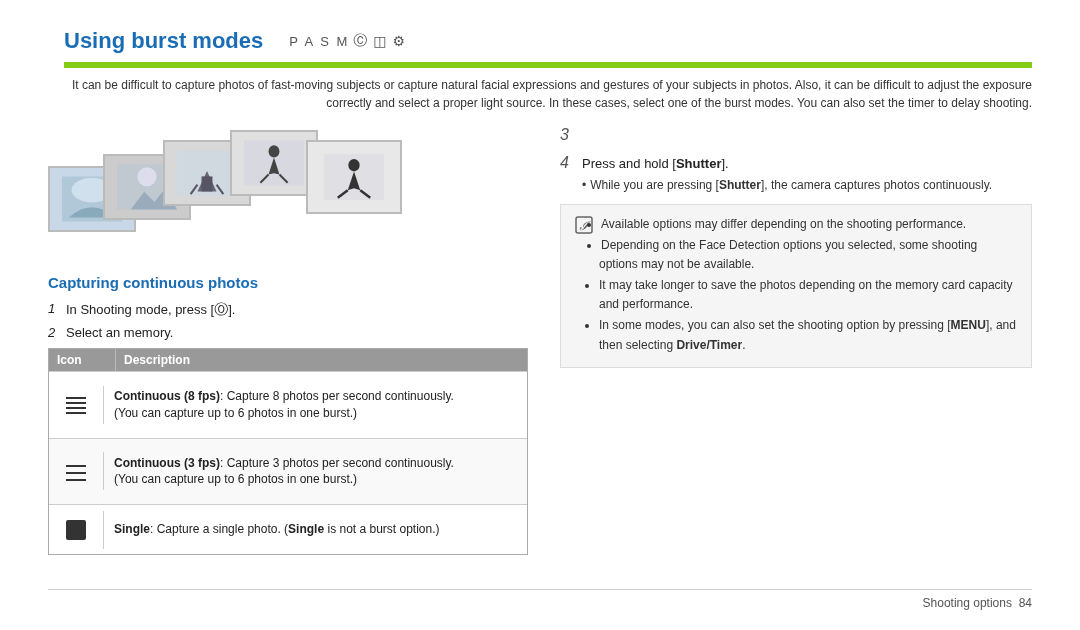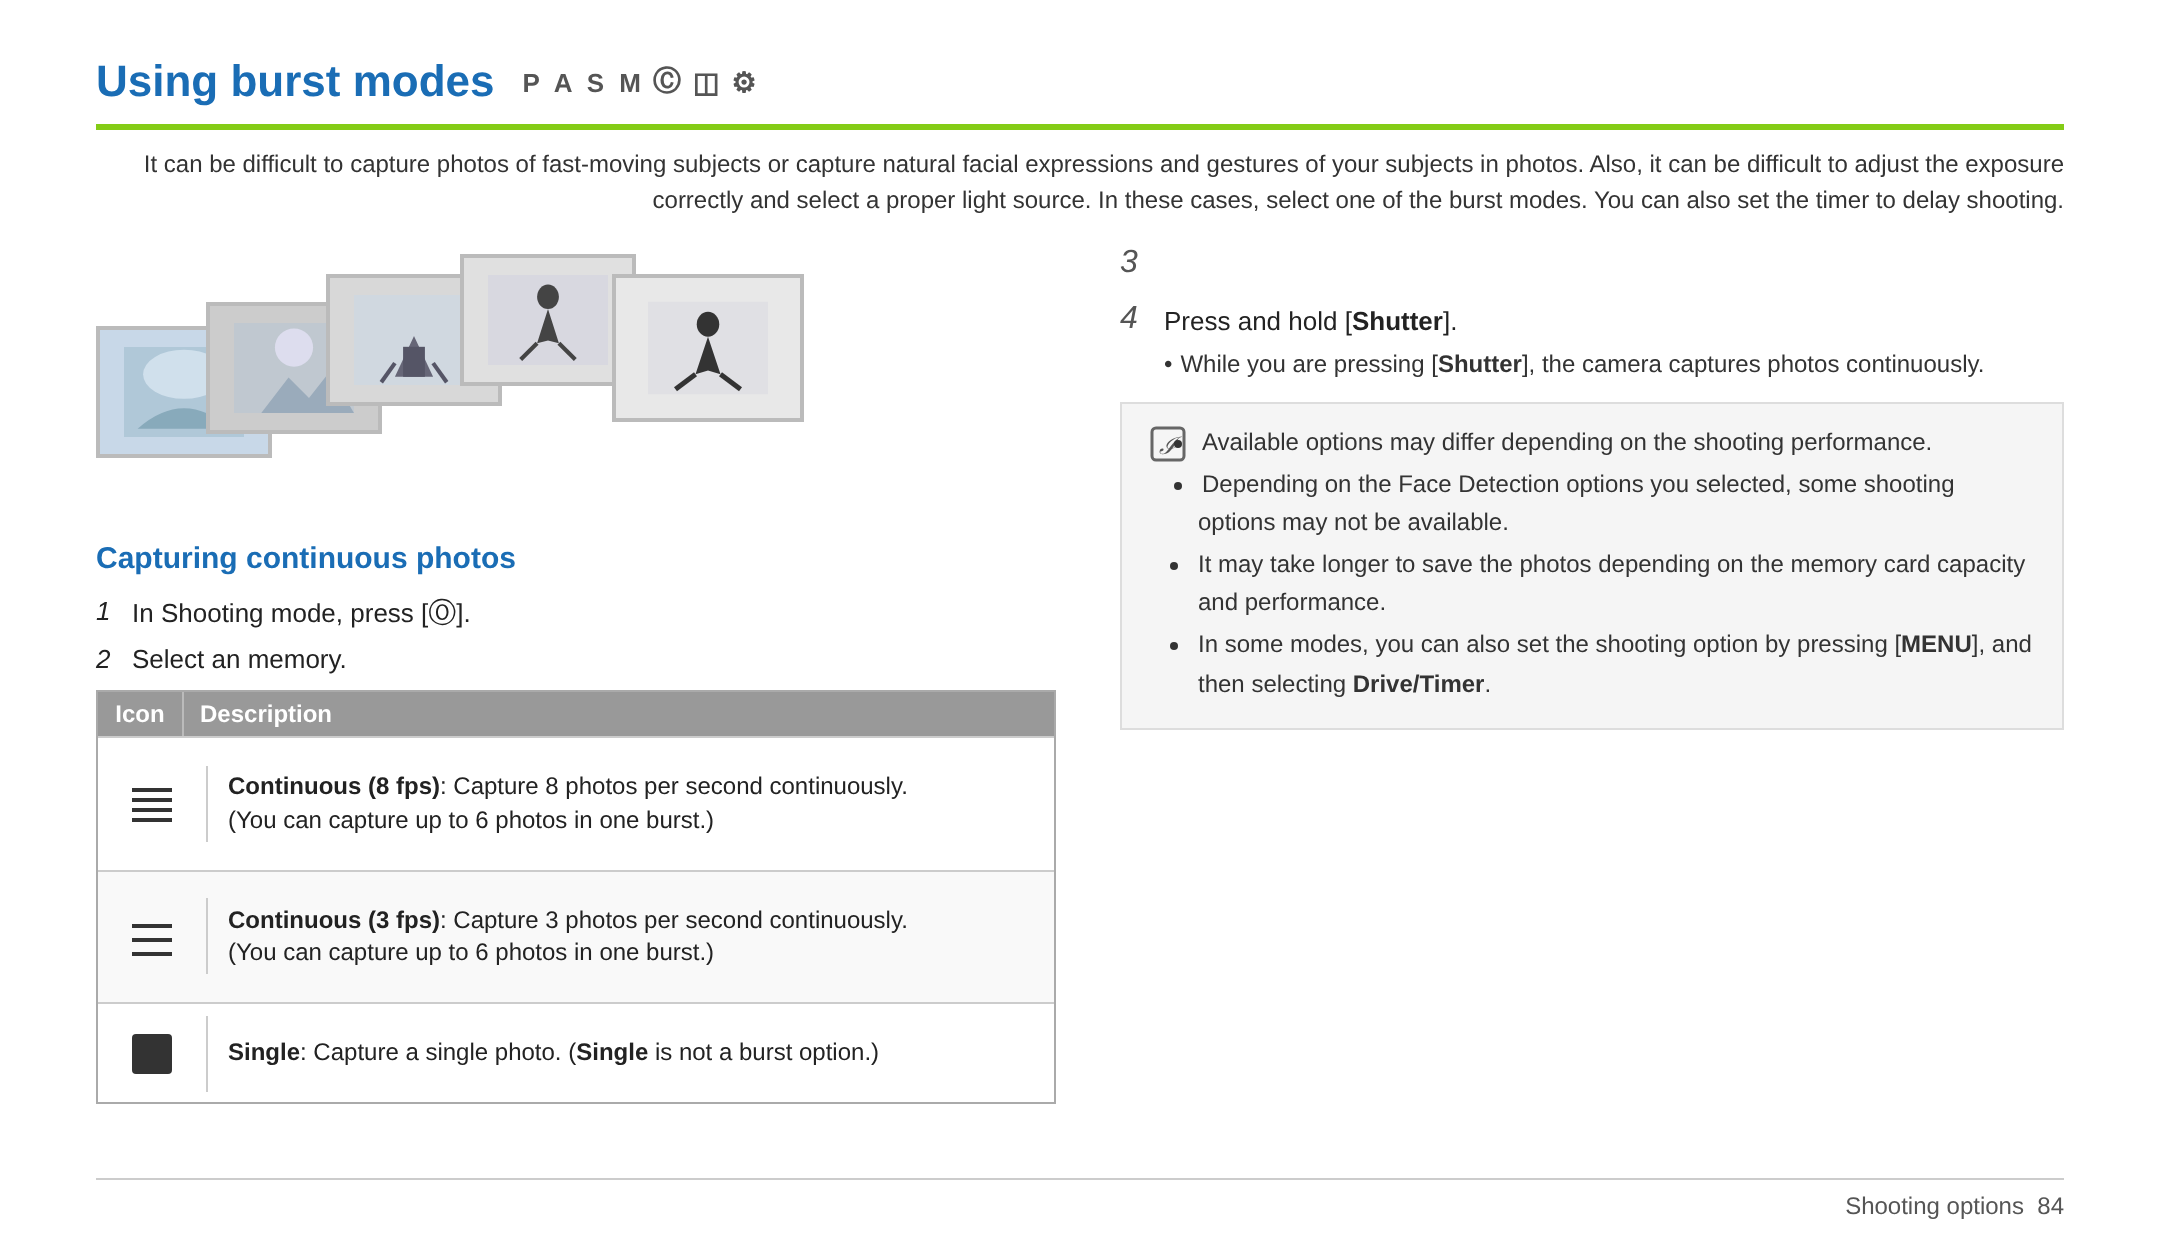--- a/index.html
+++ b/index.html
@@ -15,35 +15,36 @@
     .page {
       width: 1080px;
       height: 630px;
       padding: 28px 48px 20px 48px;
       display: flex;
       flex-direction: column;
     }
     .title-row {
       display: flex;
       align-items: center;
-      gap: 14px;
+      gap: 26px;
       margin-bottom: 8px;
-      border-bottom: 3px solid #84cc16;
+      border-bottom: 6px solid #84cc16;
       padding-bottom: 8px;
+      margin-left: 16px;
     }
     .title-text {
       font-size: 22px;
       font-weight: bold;
       color: #1a6db5;
     }
     .title-modes {
       font-size: 13px;
       color: #555;
       letter-spacing: 2px;
-      font-weight: bold;
+      font-weight: normal;
       display: flex;
       align-items: center;
       gap: 4px;
     }
     .intro-text {
       font-size: 12px;
       color: #333;
       line-height: 1.5;
       margin-bottom: 14px;
       text-align: right;
@@ -106,21 +107,21 @@
       border: 1px solid #aaa;
       width: 100%;
     }
     .table-header {
       display: flex;
       background: #999;
       color: #fff;
       font-weight: bold;
       font-size: 12px;
     }
-    .th-icon { width: 43px; padding: 4px 8px; border-right: 1px solid #bbb; text-align: center; }
+    .th-icon { width: 67px; padding: 4px 8px; border-right: 1px solid #bbb; }
     .th-desc { flex: 1; padding: 4px 8px; }
     .table-row {
       display: flex;
       border-top: 1px solid #ccc;
       align-items: center;
       min-height: 38px;
     }
     .table-row:nth-child(odd) { background: #f9f9f9; }
     .table-row:nth-child(even) { background: #fff; }
     .td-icon {

